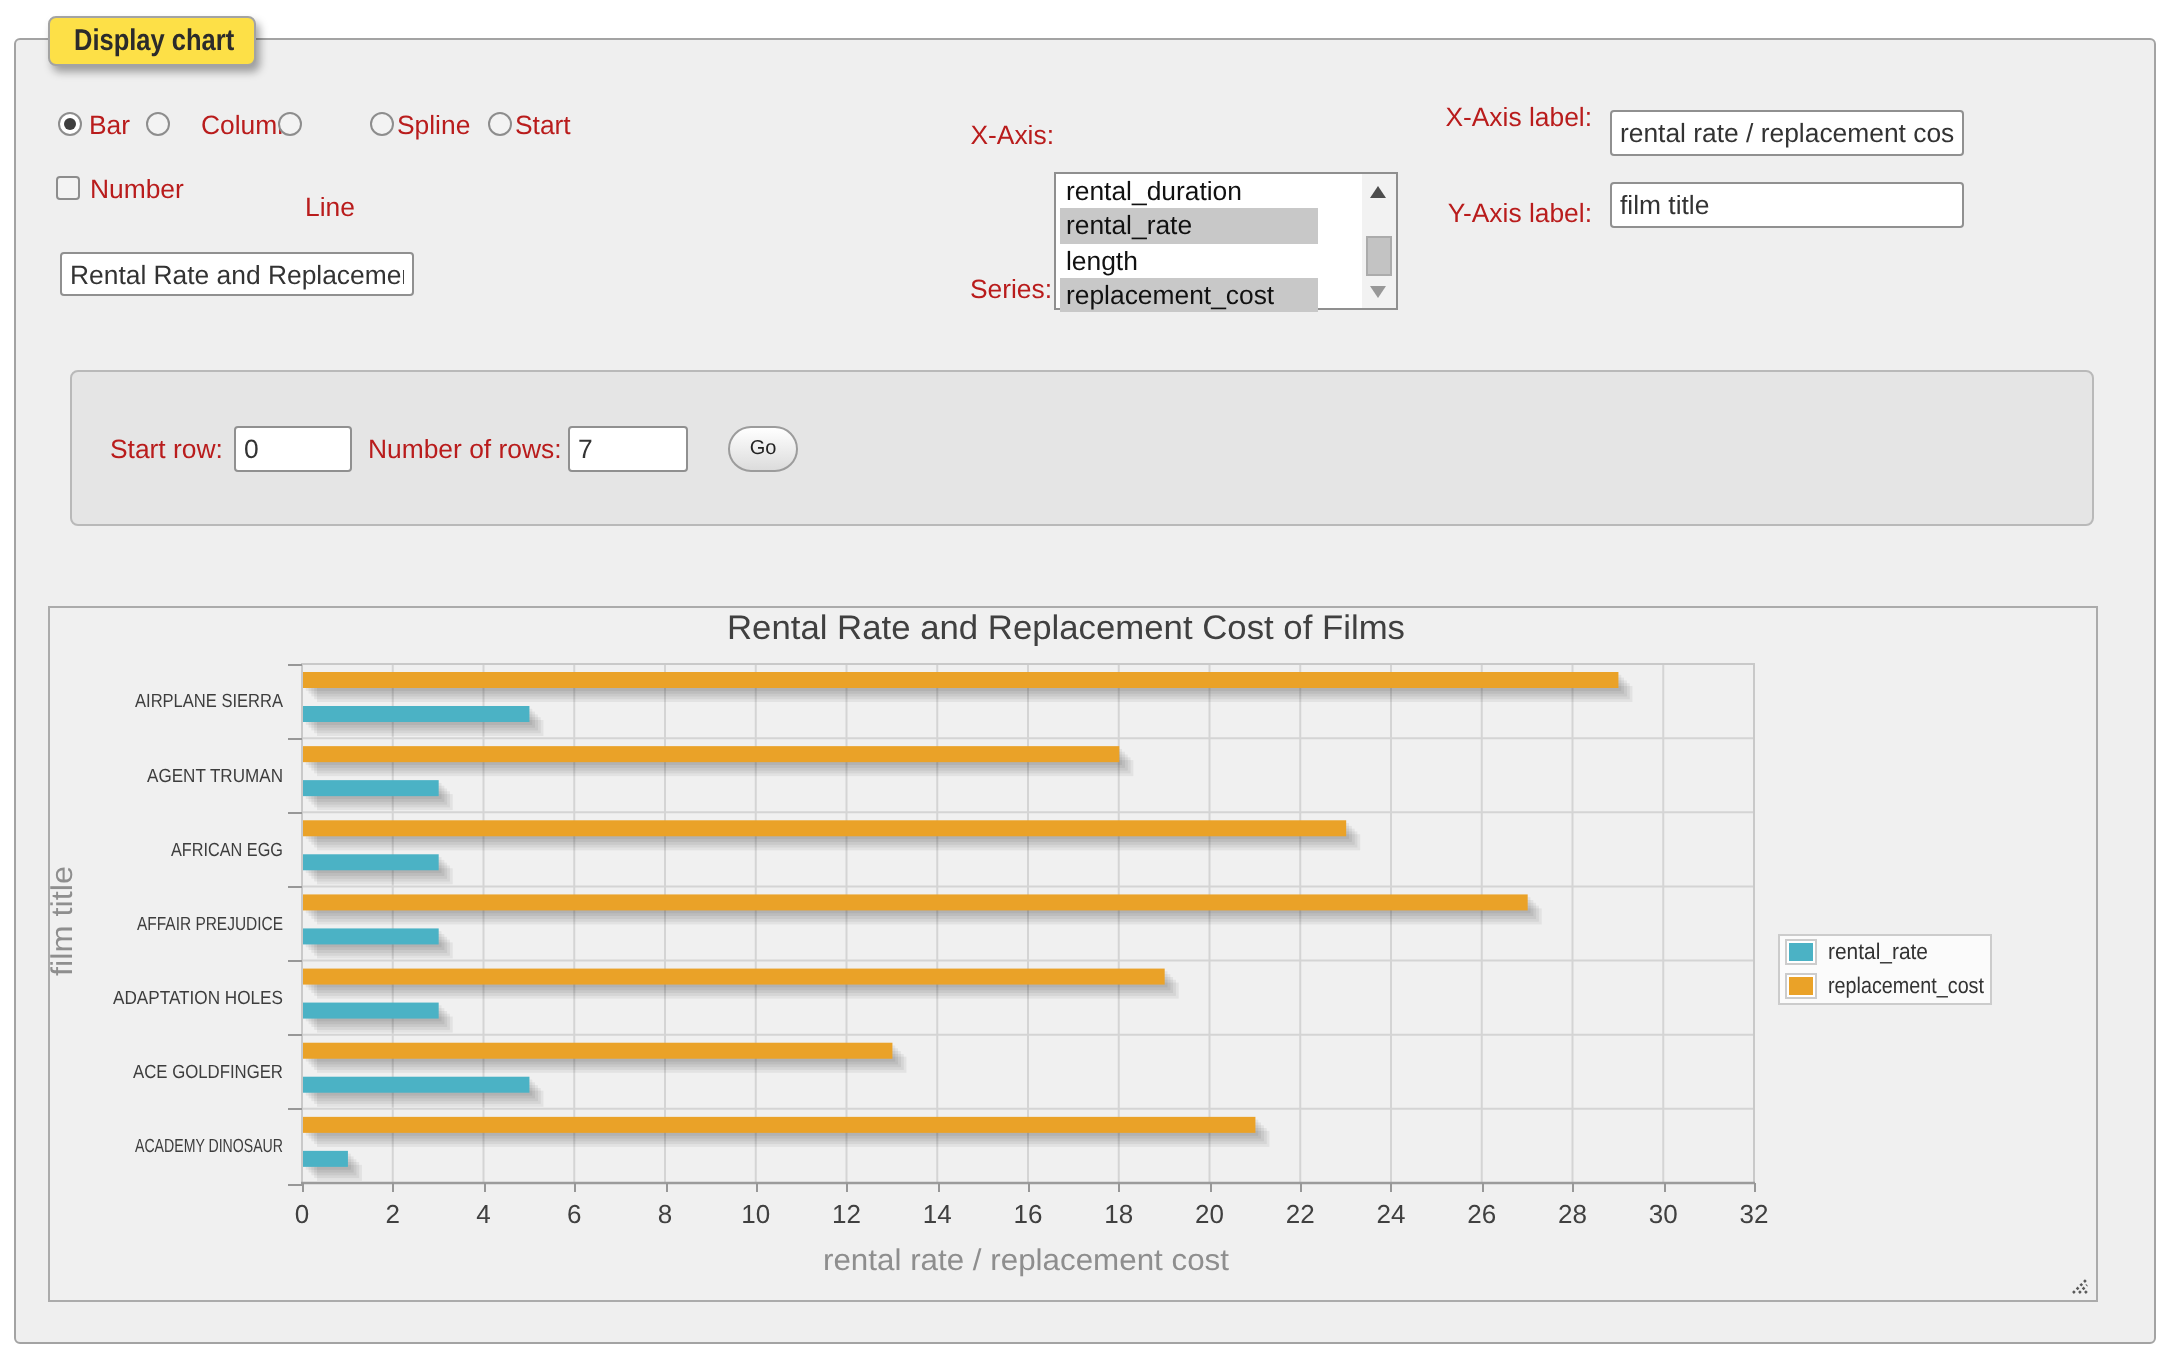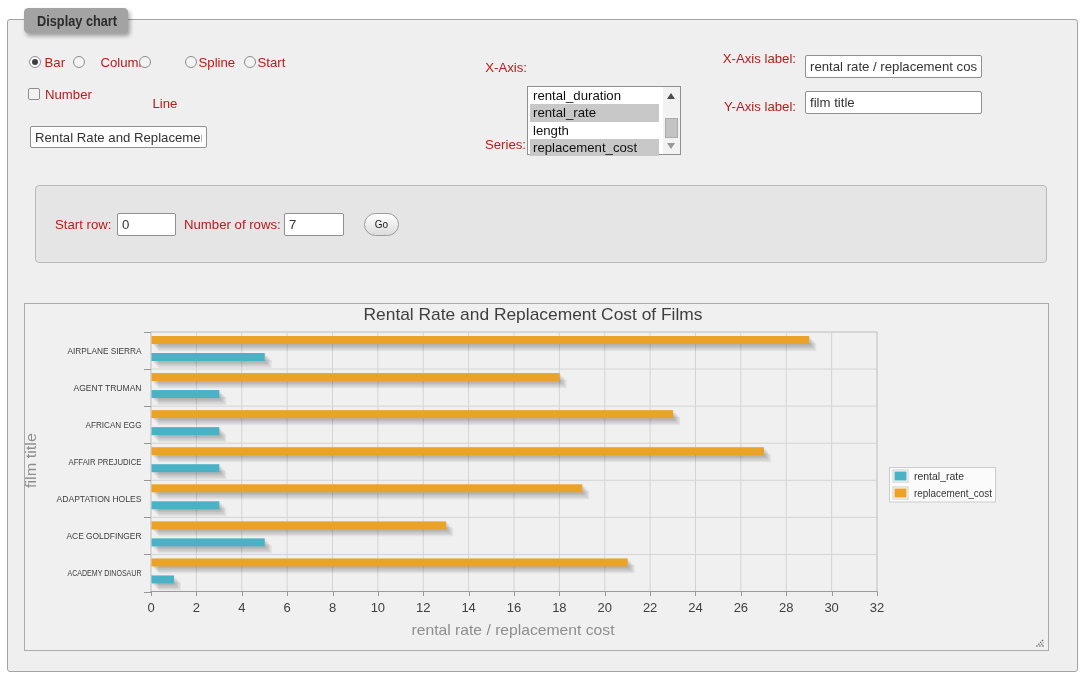--- a/index.html
+++ b/index.html
@@ -1,39 +1,39 @@
 <!DOCTYPE html>
 <html><head>
 <meta charset="utf-8">
 <style>
 * { margin:0; padding:0; box-sizing:border-box; }
 html,body { width:1081px; height:681px; background:#fff; font-family:"Liberation Sans",sans-serif; }
 body { position:relative; overflow:hidden; }
 #fs { position:absolute; left:7px; top:19px; width:1071px; height:653px;
       background:#efefef; border:1px solid #a3a3a3; border-radius:3px; }
-#fslegend { position:absolute; left:16px; top:-12px; width:104px; height:25px; background:#a3a3a3;
+#fslegend { position:absolute; left:16px; top:-12px; width:104px; height:25px; background:#fde047;
    border:1px solid #a3a3a3; border-radius:4px; font-size:15px; font-weight:bold; color:#2b2b2b;
    box-shadow:2px 3px 4px rgba(0,0,0,0.35); white-space:nowrap; overflow:hidden; }
 #fslegend span { display:inline-block; transform:scaleX(0.85); transform-origin:0 50%;
    margin-left:12px; line-height:23px; }
 .lbl { position:absolute; font-size:13.2px; color:#b91c1c; }
 .rt { text-align:right; }
 .radio { position:absolute; width:12px; height:12px; border-radius:50%;
    border:1px solid #8d8d8d; background:#f3f3f3; }
 .radio.on { background:#fff; }
 .radio.on::after { content:""; position:absolute; left:2px; top:2px; width:6px; height:6px;
    border-radius:50%; background:#3f3f3f; }
 .cb { position:absolute; width:12px; height:12px; border:1px solid #8d8d8d; background:#f3f3f3; border-radius:2px; }
 input[type=text] { position:absolute; border:1px solid #909090; border-radius:2px; background:#fff;
    font-family:"Liberation Sans",sans-serif; font-size:13.2px; color:#333; padding:0 4px; outline:none; }
 #selx { position:absolute; left:520px; top:37px; width:154px; height:23px; background:#fff;
    border:1px solid #8f8f8f; font-size:13.2px; color:#111; line-height:21px; padding-left:7px; }
 #selx .arr { position:absolute; right:6px; top:9px; width:0; height:0;
    border-left:4px solid transparent; border-right:4px solid transparent; border-top:4.5px solid #000; }
-#ms { position:absolute; left:519px; top:66px; width:154px; height:69px; background:#fff;
+#ms { position:absolute; left:519px; top:66px; width:172px; height:69px; background:#fff;
    border:1px solid #8f8f8f; font-size:13.2px; color:#111; }
 #ms .opt { position:absolute; left:2px; width:129px; height:17.25px; line-height:17.25px; padding-left:3px; white-space:nowrap; }
 #ms .sel { background:#c8c8c8; }
 #sbar { position:absolute; right:0; top:0; width:17px; height:67px; background:#f2f2f2; }
 #sbar .up { position:absolute; left:4px; top:6px; width:0; height:0;
    border-left:4.5px solid transparent; border-right:4.5px solid transparent; border-bottom:6px solid #4d4d4d; }
 #sbar .dn { position:absolute; left:4px; bottom:5px; width:0; height:0;
    border-left:4.5px solid transparent; border-right:4.5px solid transparent; border-top:6px solid #989898; }
 #sbar .th { position:absolute; left:1.5px; top:31px; width:13px; height:20px; background:#c3c3c3; border:1px solid #ababab; }
 #grayboxrow { position:absolute; left:27px; top:165px; width:1012px; height:78px;

